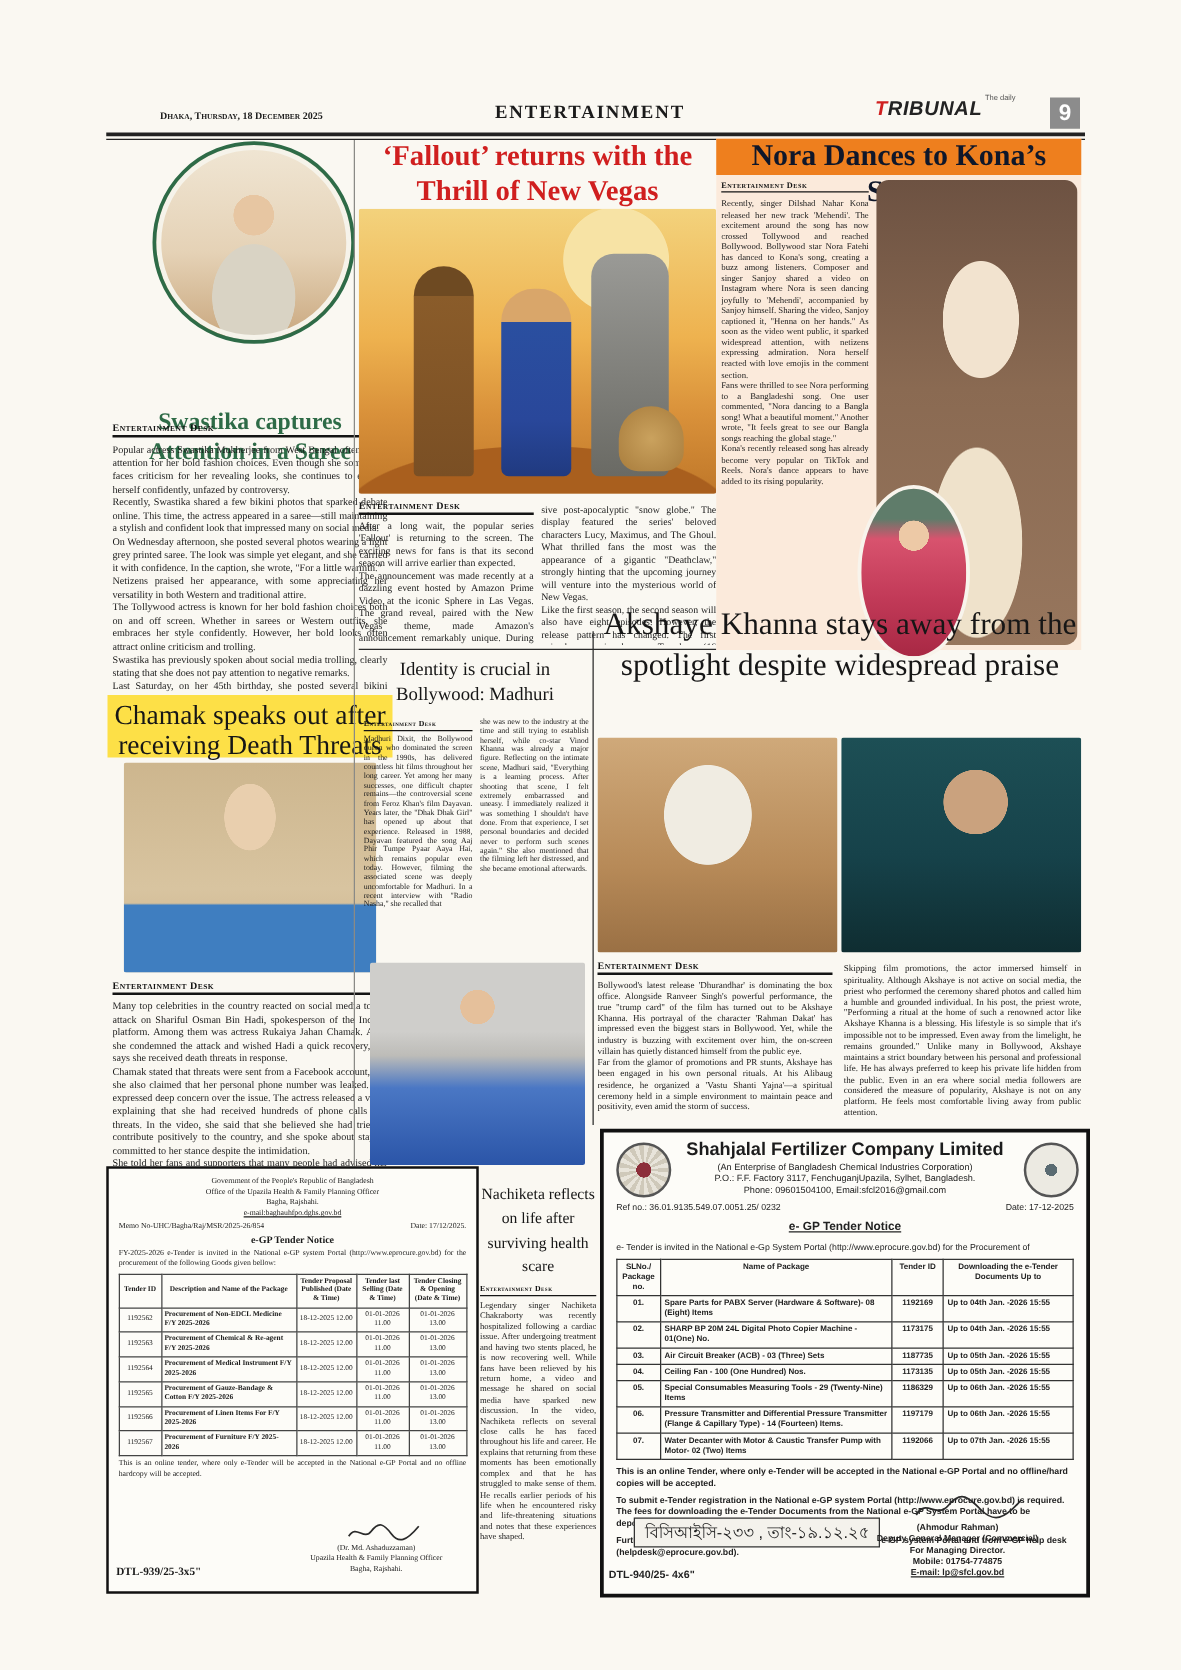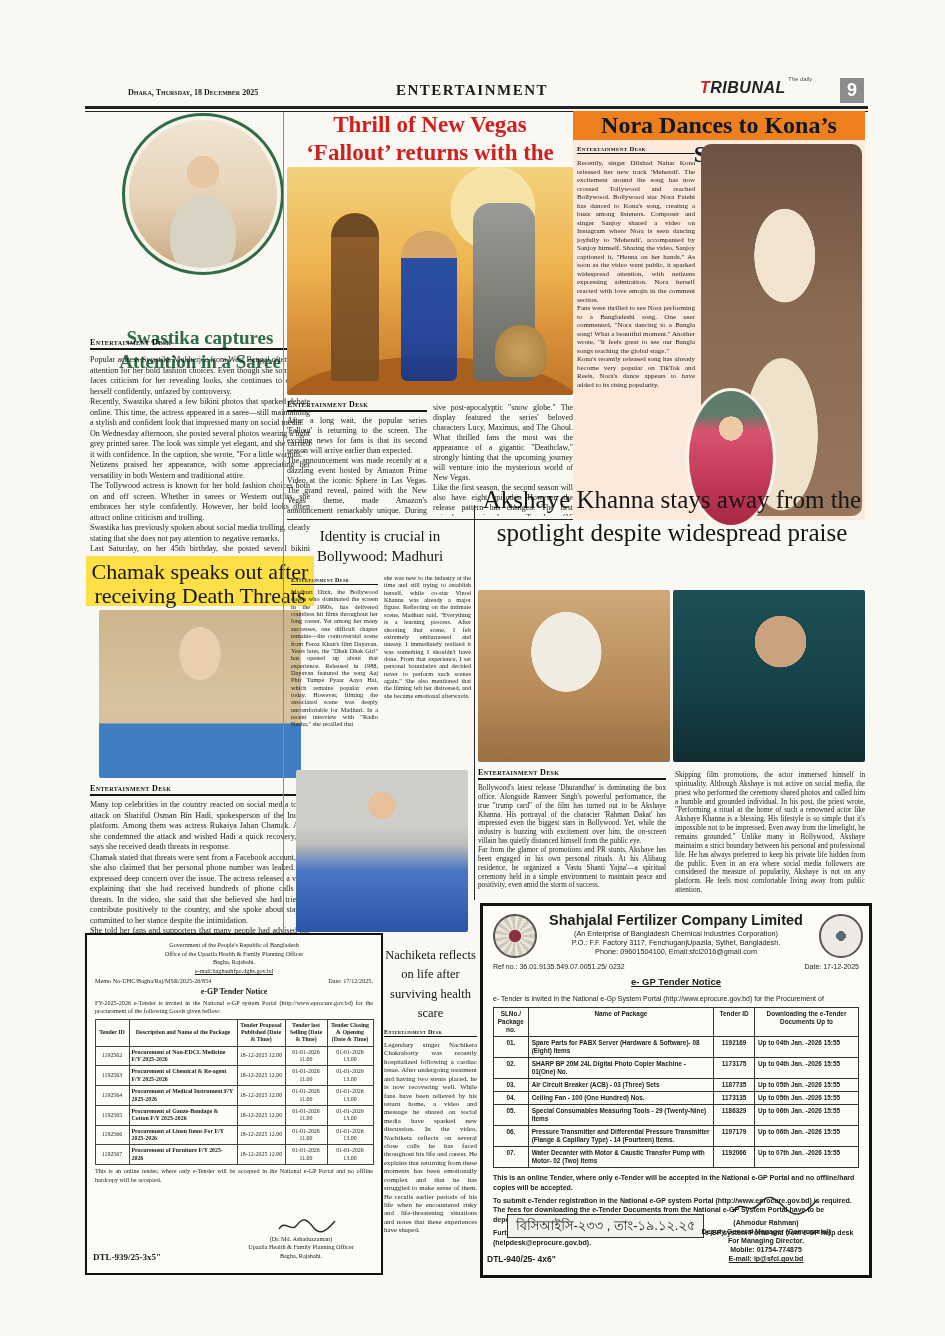--- a/index.html
+++ b/index.html
@@ -93,22 +93,22 @@
   <div class="abs ctr h-black" style="left:86px;top:556px;width:228px;height:46px;font-size:22px;line-height:1.1;background:#fde047;padding-top:4px;">Chamak speaks out after receiving Death Threats</div>
   <div class="abs ph chamak-ph" style="left:99px;top:610px;width:202px;height:168px;"></div>
   <div class="abs desk" style="left:90px;top:784px;width:220px;">Entertainment Desk</div>
   <div class="abs jt" style="left:90px;top:800px;width:220px;height:160px;font-size:8.1px;line-height:1.3;overflow:hidden;">Many top celebrities in the country reacted on social media to the attack on Shariful Osman Bin Hadi, spokesperson of the Inqilab platform. Among them was actress Rukaiya Jahan Chamak. After she condemned the attack and wished Hadi a quick recovery, she says she received death threats in response.
 Chamak stated that threats were sent from a Facebook account, and she also claimed that her personal phone number was leaked. She expressed deep concern over the issue. The actress released a video explaining that she had received hundreds of phone calls and threats. In the video, she said that she believed she had tried to contribute positively to the country, and she spoke about staying committed to her stance despite the intimidation.
 She told her fans and supporters that many people had advised her to stay safe, but she assured them she would not panic or isolate herself out of fear.</div>
 
   <div class="abs vrule" style="left:283px;top:112px;height:848px;"></div>
 
   <div class="abs ctr h-red" style="left:285px;top:111px;width:290px;">
+    <div>‘Fallout’ returns with the</div>
     <div>Thrill of New Vegas</div>
-    <div>‘Fallout’ returns with the</div>
   </div>
   <div class="abs ph fallout-ph" style="left:287px;top:167px;width:286px;height:228px;">
     <div class="fig" style="left:114px;width:56px;height:150px;background:linear-gradient(180deg,#d9a66a 0 18%,#2a4fa0 18%,#29479a 70%,#203a80);"></div>
     <div class="fig" style="left:44px;width:48px;height:168px;background:linear-gradient(180deg,#6e4a22 0 14%,#8a5c2a 14%,#7a4f24);border-radius:40px 40px 6px 6px;"></div>
     <div class="fig" style="left:186px;width:62px;height:178px;background:linear-gradient(180deg,#9a9a96,#7d7d78 60%,#6a6a64);border-radius:18px 18px 6px 6px;"></div>
     <div class="fig" style="left:208px;width:52px;height:52px;bottom:18px;background:radial-gradient(#caa25e,#a87c3c);border-radius:50% 50% 30% 30%;"></div>
   </div>
   <div class="abs desk" style="left:287px;top:400px;width:140px;">Entertainment Desk</div>
   <div class="abs jt" style="left:287px;top:416px;width:140px;height:100px;font-size:7.9px;line-height:1.27;overflow:hidden;">After a long wait, the popular series 'Fallout' is returning to the screen. The exciting news for fans is that its second season will arrive earlier than expected.
 The announcement was made recently at a dazzling event hosted by Amazon Prime Video at the iconic Sphere in Las Vegas. The grand reveal, paired with the New Vegas theme, made Amazon's announcement remarkably unique. During the event, the famous Sphere was transformed into a mas-</div>

